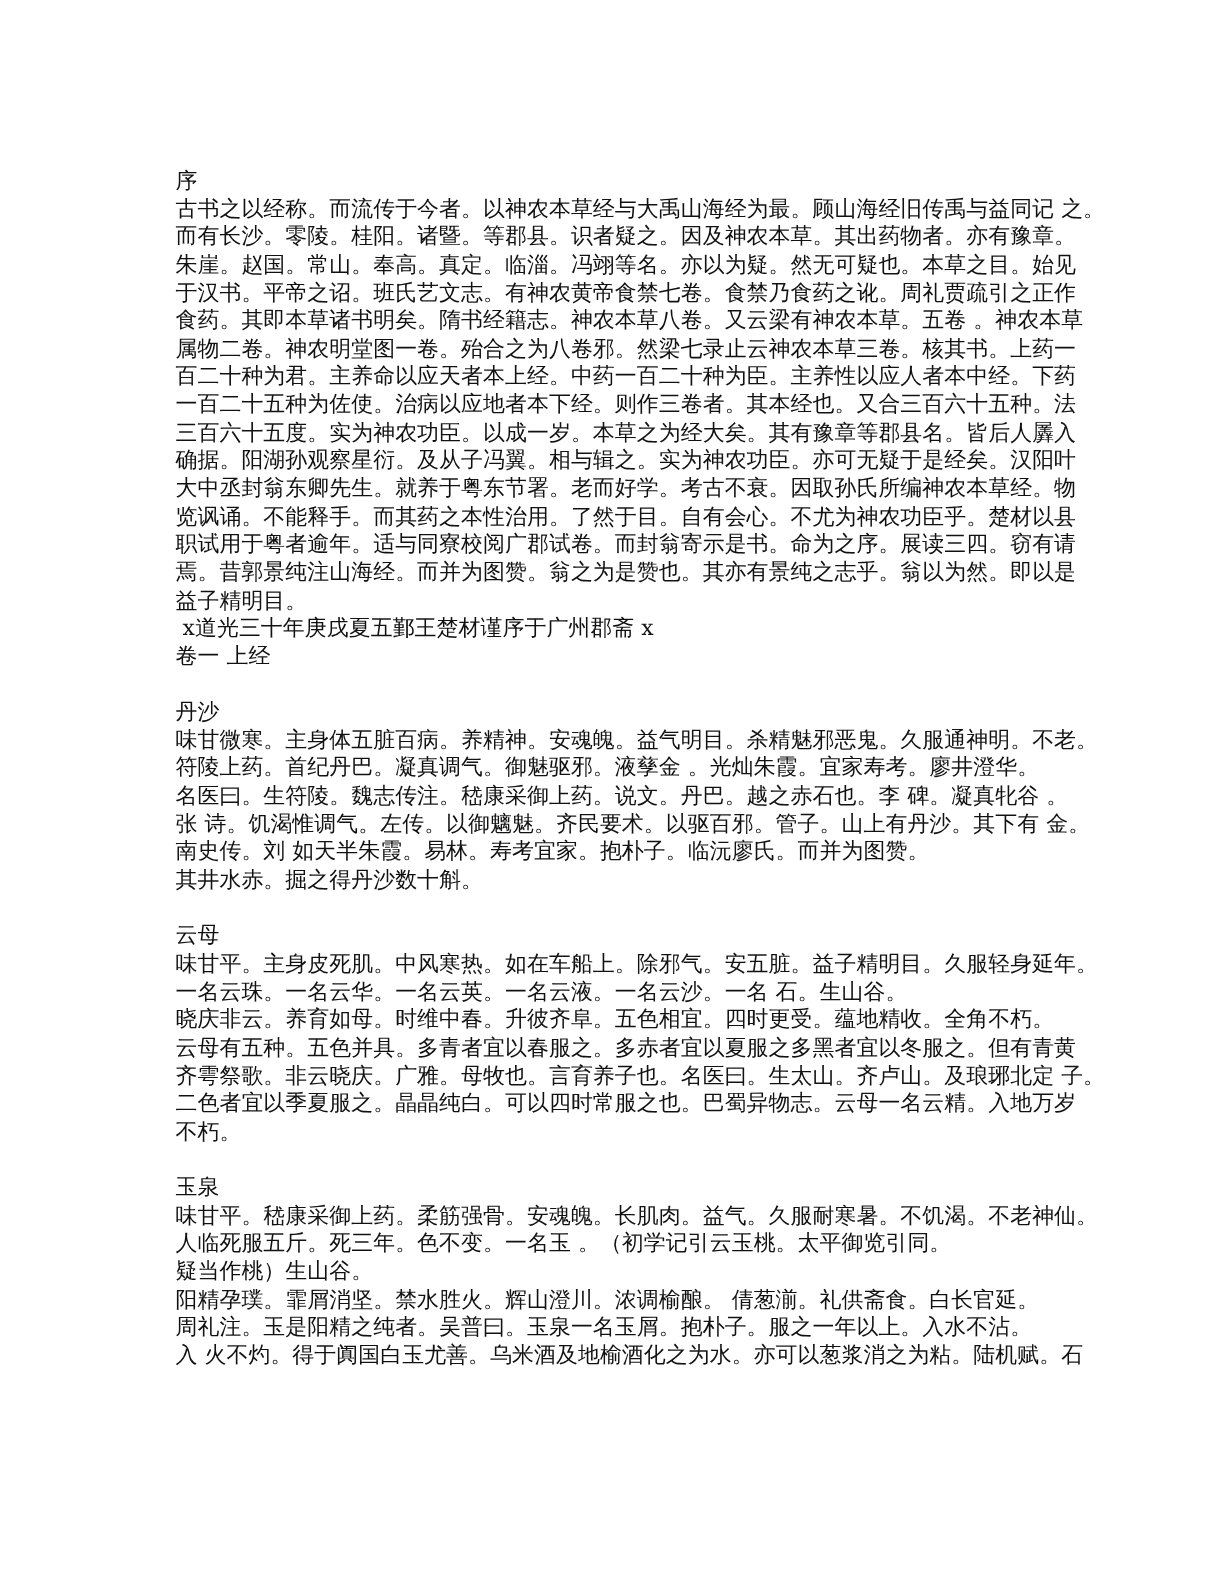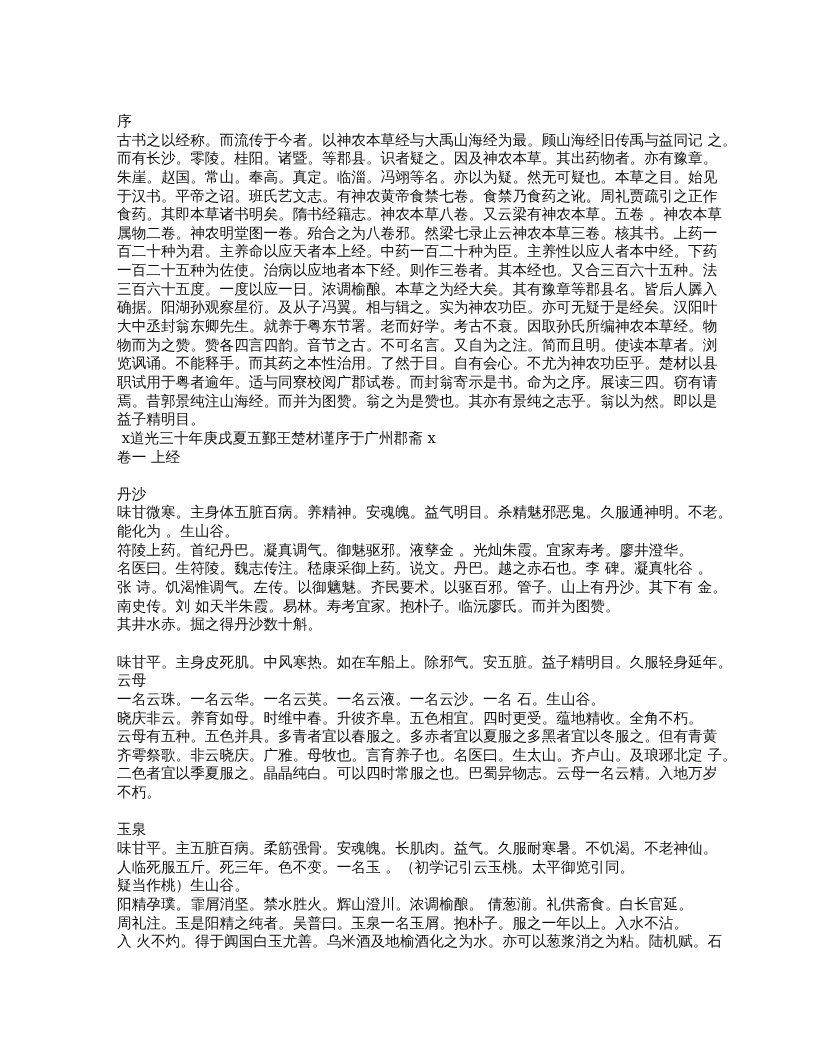--- a/index.html
+++ b/index.html
@@ -41,56 +41,54 @@
 
   <span class="line">序</span>
   <span class="line">古书之以经称。而流传于今者。以神农本草经与大禹山海经为最。顾山海经旧传禹与益同记 之。</span>
   <span class="line">而有长沙。零陵。桂阳。诸暨。等郡县。识者疑之。因及神农本草。其出药物者。亦有豫章。</span>
   <span class="line">朱崖。赵国。常山。奉高。真定。临淄。冯翊等名。亦以为疑。然无可疑也。本草之目。始见</span>
   <span class="line">于汉书。平帝之诏。班氏艺文志。有神农黄帝食禁七卷。食禁乃食药之讹。周礼贾疏引之正作</span>
   <span class="line">食药。其即本草诸书明矣。隋书经籍志。神农本草八卷。又云梁有神农本草。五卷 。神农本草</span>
   <span class="line">属物二卷。神农明堂图一卷。殆合之为八卷邪。然梁七录止云神农本草三卷。核其书。上药一</span>
   <span class="line">百二十种为君。主养命以应天者本上经。中药一百二十种为臣。主养性以应人者本中经。下药</span>
   <span class="line">一百二十五种为佐使。治病以应地者本下经。则作三卷者。其本经也。又合三百六十五种。法</span>
-  <span class="line">三百六十五度。一度以应一日。浓调榆酿。本草之为经大矣。其有豫章等郡县名。皆后人羼入</span>
+  <span class="line">三百六十五度。实为神农功臣。以成一岁。本草之为经大矣。其有豫章等郡县名。皆后人羼入</span>
   <span class="line">确据。阳湖孙观察星衍。及从子冯翼。相与辑之。实为神农功臣。亦可无疑于是经矣。汉阳叶</span>
   <span class="line">大中丞封翁东卿先生。就养于粤东节署。老而好学。考古不衰。因取孙氏所编神农本草经。物</span>
-  <span class="line">物而为之赞。赞各四言四韵。音节之古。不可名言。又自为之注。简而且明。使读本草者。浏</span>
   <span class="line">览讽诵。不能释手。而其药之本性治用。了然于目。自有会心。不尤为神农功臣乎。楚材以县</span>
   <span class="line">职试用于粤者逾年。适与同寮校阅广郡试卷。而封翁寄示是书。命为之序。展读三四。窃有请</span>
   <span class="line">焉。昔郭景纯注山海经。而并为图赞。翁之为是赞也。其亦有景纯之志乎。翁以为然。即以是</span>
   <span class="line">益子精明目。</span>
   <span class="line"> x道光三十年庚戌夏五鄞王楚材谨序于广州郡斋 x</span>
   <span class="line">卷一 上经</span>
 
   <span class="blank"></span>
 
   <span class="line">丹沙</span>
   <span class="line">味甘微寒。主身体五脏百病。养精神。安魂魄。益气明目。杀精魅邪恶鬼。久服通神明。不老。</span>
-  <span class="line">能化为 。生山谷。</span>
   <span class="line">符陵上药。首纪丹巴。凝真调气。御魅驱邪。液孳金 。光灿朱霞。宜家寿考。廖井澄华。</span>
   <span class="line">名医曰。生符陵。魏志传注。嵇康采御上药。说文。丹巴。越之赤石也。李 碑。凝真牝谷 。</span>
   <span class="line">张 诗。饥渴惟调气。左传。以御魑魅。齐民要术。以驱百邪。管子。山上有丹沙。其下有 金。</span>
   <span class="line">南史传。刘 如天半朱霞。易林。寿考宜家。抱朴子。临沅廖氏。而并为图赞。</span>
   <span class="line">其井水赤。掘之得丹沙数十斛。</span>
 
   <span class="blank"></span>
 
+  <span class="line">云母</span>
   <span class="line">味甘平。主身皮死肌。中风寒热。如在车船上。除邪气。安五脏。益子精明目。久服轻身延年。</span>
-  <span class="line">云母</span>
   <span class="line">一名云珠。一名云华。一名云英。一名云液。一名云沙。一名 石。生山谷。</span>
   <span class="line">晓庆非云。养育如母。时维中春。升彼齐阜。五色相宜。四时更受。蕴地精收。全角不朽。</span>
   <span class="line">云母有五种。五色并具。多青者宜以春服之。多赤者宜以夏服之多黑者宜以冬服之。但有青黄</span>
   <span class="line">齐雩祭歌。非云晓庆。广雅。母牧也。言育养子也。名医曰。生太山。齐卢山。及琅琊北定 子。</span>
   <span class="line">二色者宜以季夏服之。晶晶纯白。可以四时常服之也。巴蜀异物志。云母一名云精。入地万岁</span>
   <span class="line">不朽。</span>
 
   <span class="blank"></span>
 
   <span class="line">玉泉</span>
-  <span class="line">味甘平。主五脏百病。柔筋强骨。安魂魄。长肌肉。益气。久服耐寒暑。不饥渴。不老神仙。</span>
+  <span class="line">味甘平。嵇康采御上药。柔筋强骨。安魂魄。长肌肉。益气。久服耐寒暑。不饥渴。不老神仙。</span>
   <span class="line">人临死服五斤。死三年。色不变。一名玉 。（初学记引云玉桃。太平御览引同。</span>
   <span class="line">疑当作桃）生山谷。</span>
   <span class="line">阳精孕璞。霏屑消坚。禁水胜火。辉山澄川。浓调榆酿。 倩葱湔。礼供斋食。白长官延。</span>
   <span class="line">周礼注。玉是阳精之纯者。吴普曰。玉泉一名玉屑。抱朴子。服之一年以上。入水不沾。</span>
   <span class="line">入 火不灼。得于阗国白玉尤善。乌米酒及地榆酒化之为水。亦可以葱浆消之为粘。陆机赋。石</span>
 
 </div>
 
 </body></html>

